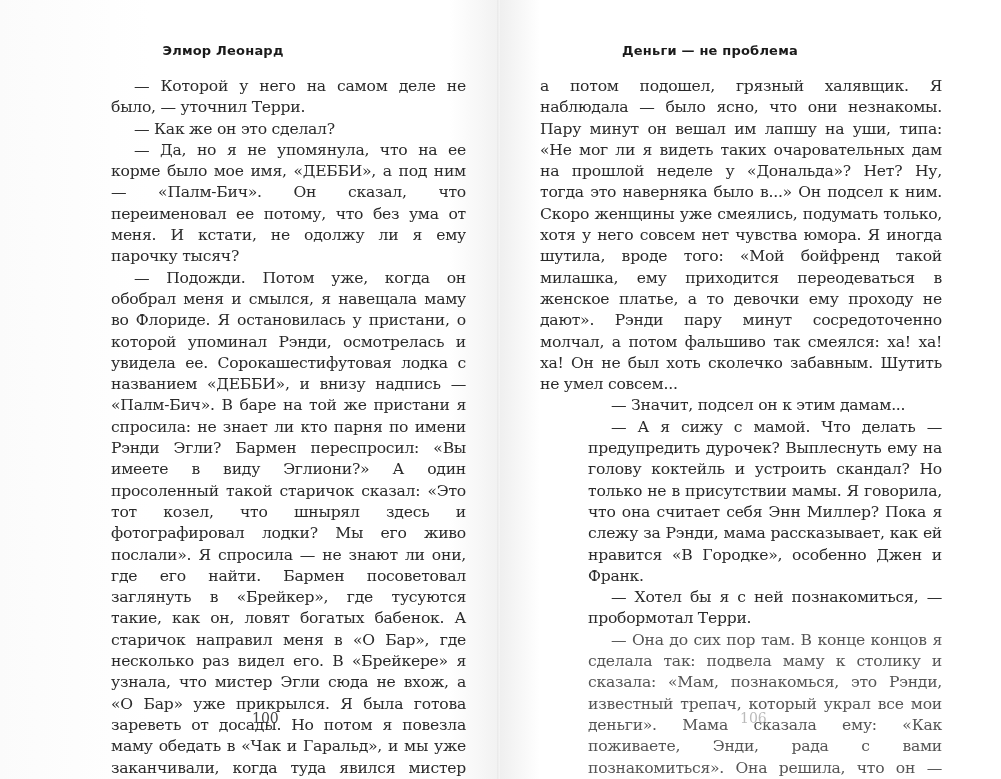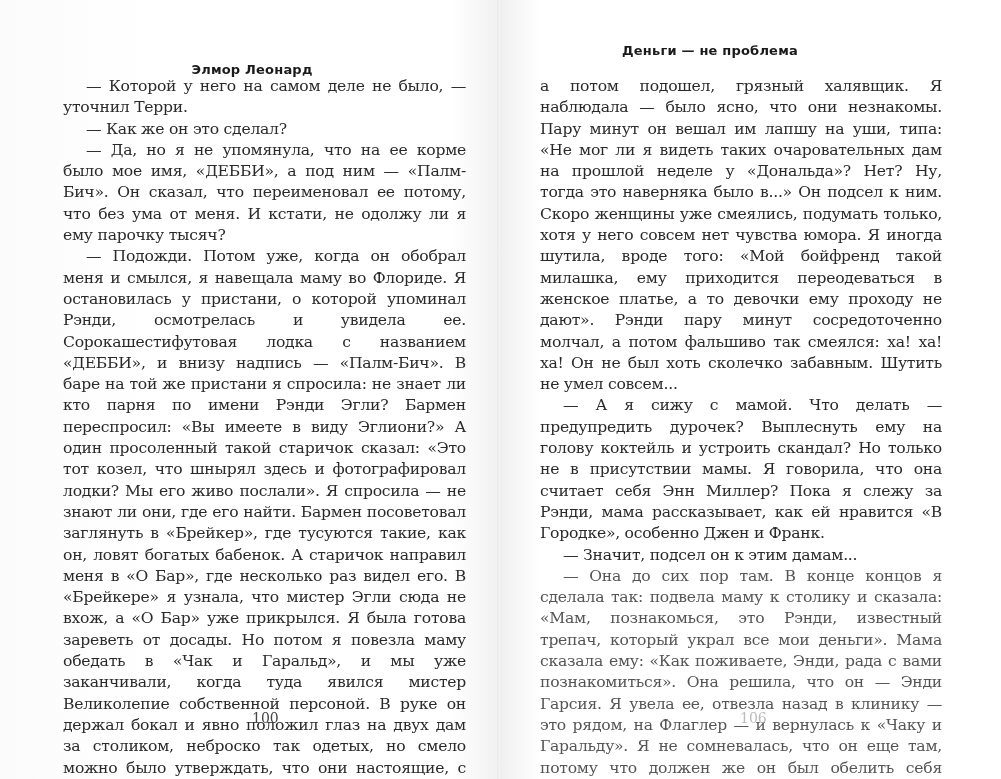--- a/index.html
+++ b/index.html
@@ -15,32 +15,32 @@
   }
   .page.left { left:0; width:500px; background:linear-gradient(to right,#fbfbfb,#ffffff 30%,#ffffff 90%,#f1f1f1); }
   .page.right { left:500px; width:501px; background:linear-gradient(to right,#efefef,#ffffff 8%,#ffffff); }
   .running-head {
     position:absolute; top:43px; left:0; width:100%;
     text-align:center;
     font-family:"DejaVu Sans", sans-serif;
     font-weight:bold; font-size:13px; color:#1a1a1a;
     letter-spacing:0.2px;
   }
-  .page.left .running-head { left:52px; width:400px;margin-top:19px; }
+  .page.left .running-head { left:23px; width:400px; }
   .page.right .running-head { left:0; width:420px; }
   .text-block {
     position:absolute; top:76px;
     font-size:15.6px; line-height:21.3px;
     text-align:justify;
     letter-spacing:-0.25px;
   }
   .page.left .text-block { left:63px; width:403px; color:#2a2a2a; }
   .page.right .text-block { left:40px; width:402px; color:#2a2a2a; }
   .text-block p { margin:0; text-indent:0; }
-  .text-block p.indent { text-indent:23px; }
+  .text-block p.indent { text-indent:23px;margin-left:48px; }
   .text-block p.fade1 { color:#555; }
   .page-number {
     position:absolute; top:710px;
     font-size:14px; color:#444;
   }
   .page.left .page-number { left:252px; }
   .page.right .page-number { left:240px; color:#bbb; }
   .gutter {
     position:absolute; left:497px; top:0; width:6px; height:779px;
     background:linear-gradient(to right,#e8e8e8,#f6f6f6,#e8e8e8);
@@ -59,18 +59,19 @@
   </div>
   <div class="page-number">100</div>
 </div>
 
 <div class="gutter"></div>
 
 <div class="page right">
   <div class="running-head">Деньги — не проблема</div>
   <div class="text-block">
     <p>а потом подошел, грязный халявщик. Я наблюдала — было ясно, что они незнакомы. Пару минут он вешал им лапшу на уши, типа: «Не мог ли я видеть таких очаровательных дам на прошлой неделе у «Дональда»? Нет? Ну, тогда это наверняка было в...» Он подсел к ним. Скоро женщины уже смеялись, подумать только, хотя у него совсем нет чувства юмора. Я иногда шутила, вроде того: «Мой бойфренд такой милашка, ему приходится переодеваться в женское платье, а то девочки ему проходу не дают». Рэнди пару минут сосредоточенно молчал, а потом фальшиво так смеялся: ха! ха! ха! Он не был хоть сколечко забавным. Шутить не умел совсем...</p>
+    <p class="indent">— Значит, подсел он к этим дамам...</p>
     <p class="indent">— А я сижу с мамой. Что делать — предупредить дурочек? Выплеснуть ему на голову коктейль и устроить скандал? Но только не в присутствии мамы. Я говорила, что она считает себя Энн Миллер? Пока я слежу за Рэнди, мама рассказывает, как ей нравится «В Городке», особенно Джен и Франк.</p>
-    <p class="indent">— Значит, подсел он к этим дамам...</p>
+    <p class="indent">— Хотел бы я с ней познакомиться, — пробормотал Терри.</p>
     <p class="indent fade1">— Она до сих пор там. В конце концов я сделала так: подвела маму к столику и сказала: «Мам, познакомься, это Рэнди, известный трепач, который украл все мои деньги». Мама сказала ему: «Как поживаете, Энди, рада с вами познакомиться». Она решила, что он — Энди Гарсия. Я увела ее, отвезла назад в клинику — это рядом, на Флаглер — и вернулась к «Чаку и Гаральду». Я не сомневалась, что он еще там, потому что должен же он был обелить себя перед дамочками,</p>
   </div>
   <div class="page-number">106</div>
 </div>
 
 </body></html>

